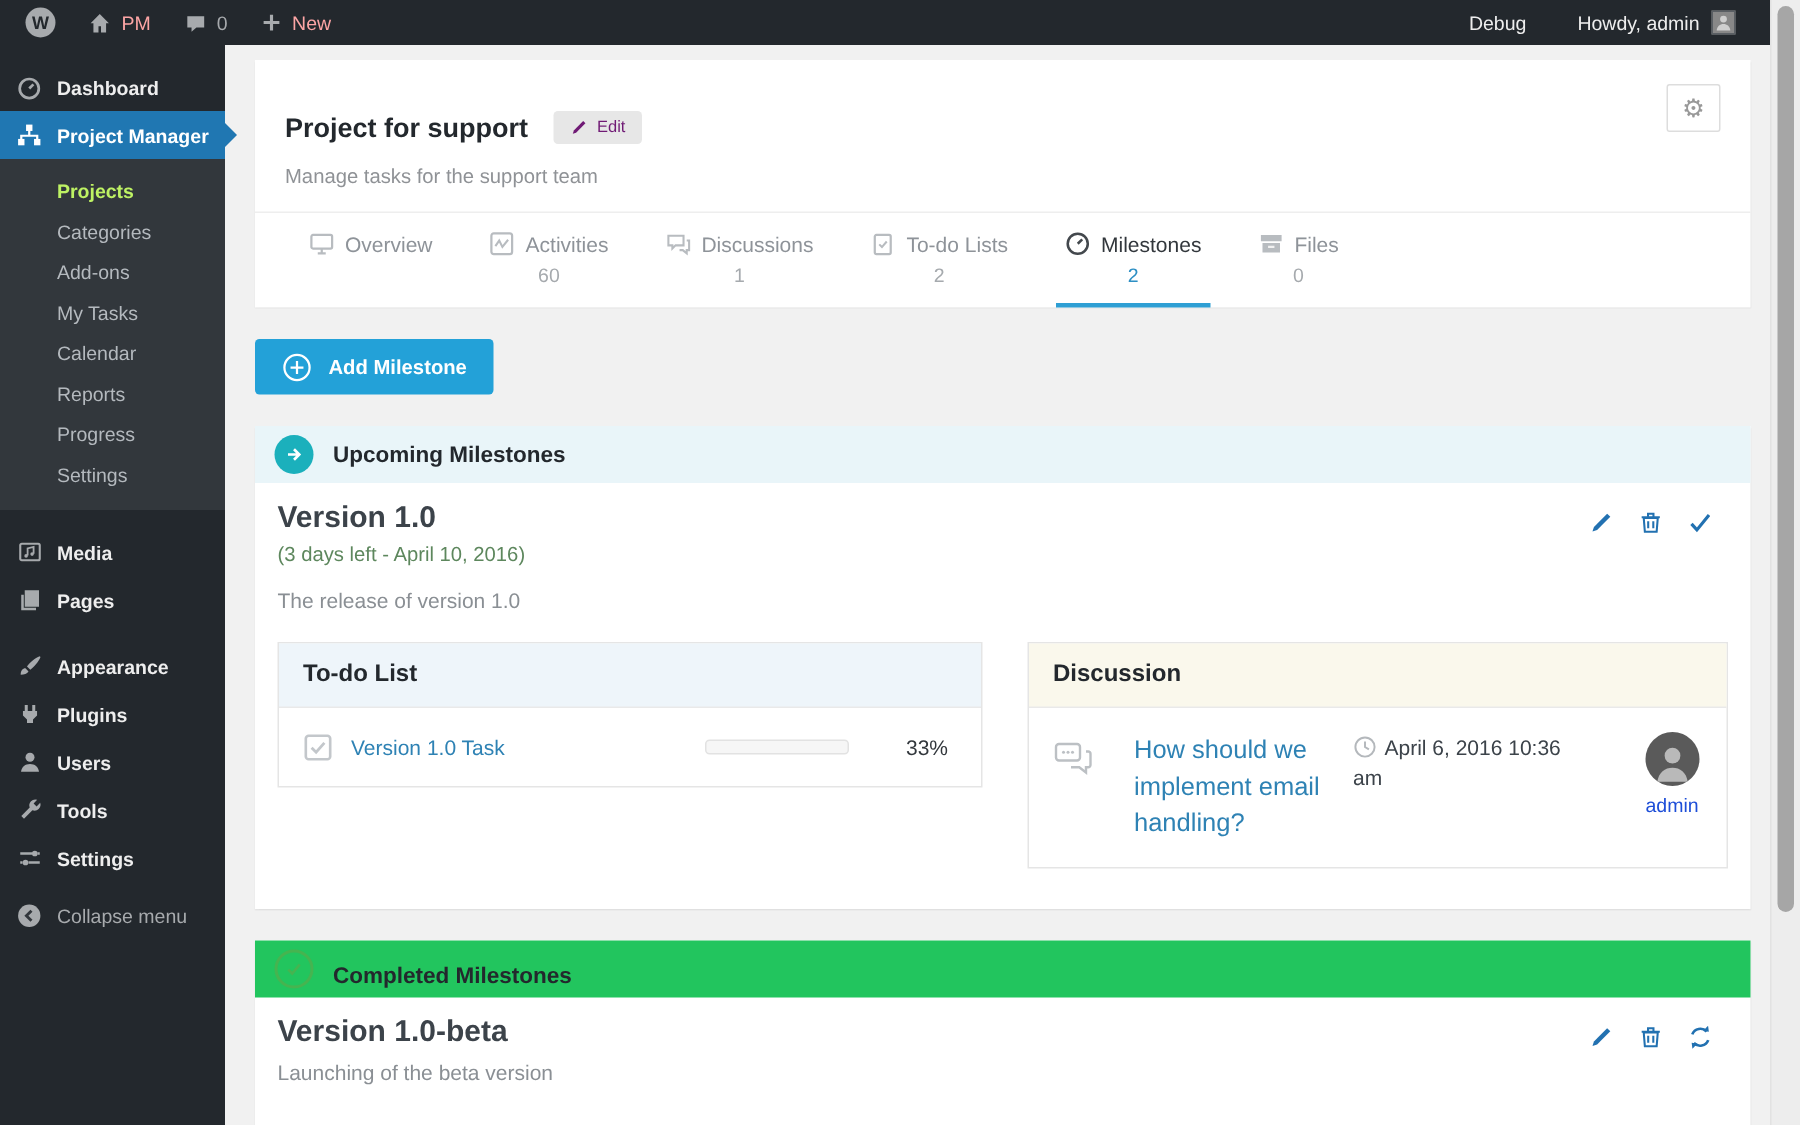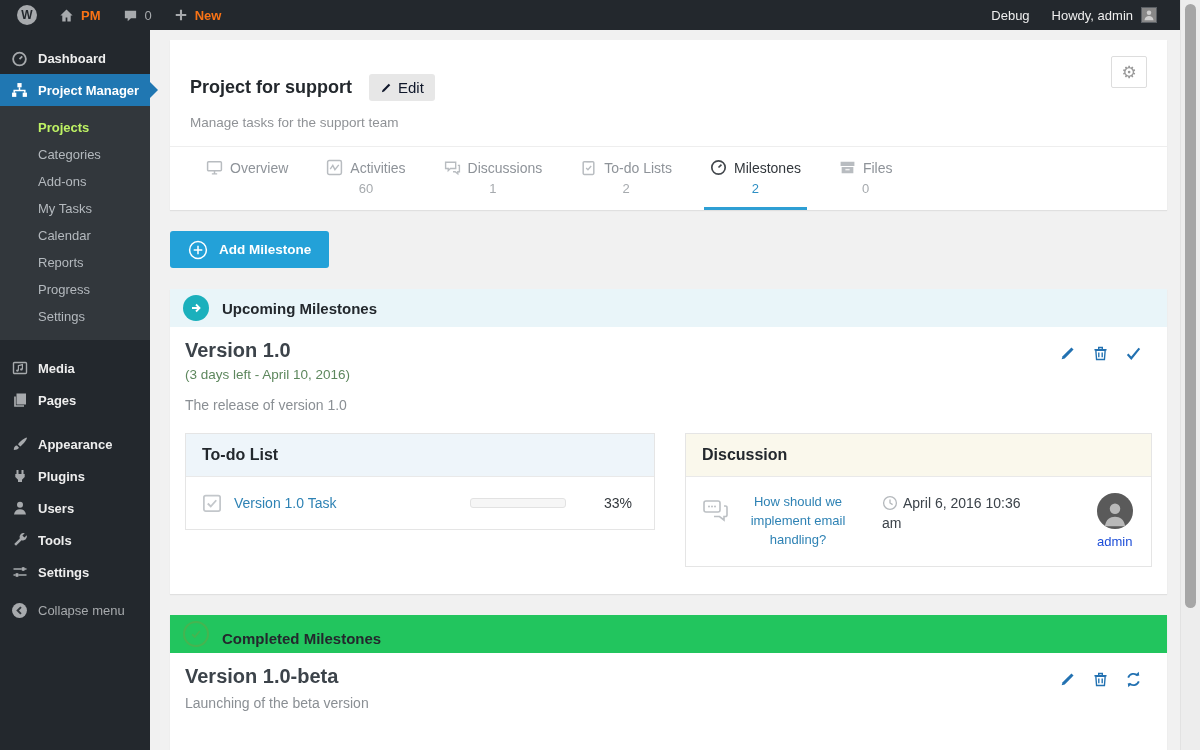--- a/index.html
+++ b/index.html
@@ -12,23 +12,23 @@
   svg { display:block; }
 
   
   .adminbar { position:absolute; left:0; top:0; width:1200px; height:30px;
     background:#23282d; display:flex; align-items:center; color:#eee; font-size:13px; z-index:6; }
   .ab-left { display:flex; align-items:center; height:30px; padding-left:6px; }
   .ab-item { display:flex; align-items:center; gap:7px; padding:0 11px; height:30px; cursor:pointer; }
   .wp-logo { width:20px; height:20px; border-radius:50%; background:#a7aaad; color:#23282d;
     font-weight:bold; font-size:12px; display:flex; align-items:center; justify-content:center; }
   .ab-icon { color:#a7aaad; display:flex; }
-  .ab-label { color:#f97316; font-weight:700;text-align:right; }
+  .ab-label { color:#fca5a5; font-weight:400;text-align:right; }
   .ab-count { color:#a7aaad; }
-  .ab-right { margin-left:auto; display:flex; align-items:flex-start; padding-right:32px; }
+  .ab-right { margin-left:auto; display:flex; align-items:flex-start; padding-right:32px;gap:12px; }
   .ab-right .ab-item { gap:8px; }
   .ab-avatar { width:16px; height:16px; background:#888; border:1px solid #5a5f64;
     display:flex; align-items:flex-end; justify-content:center; overflow:hidden; }
 
   
   .sidebar { position:absolute; left:0; top:30px; width:150px; height:720px;
     background:#23282d; color:#eee; font-size:13px; z-index:5; padding-top:12px; }
   .side-item { display:flex; align-items:center; gap:9px; height:32px; padding-left:10px;
     color:#eee; font-weight:600; cursor:pointer; }
   .side-item .s-icon { width:19px; color:#a7aaad; display:flex; justify-content:center; }
@@ -45,21 +45,21 @@
 
   
   .content { position:absolute; left:150px; top:30px; width:1030px; height:720px;
     padding:10px 13px 0 20px; }
   .panel { background:#fff; box-shadow:0 1px 1px rgba(0,0,0,0.07); }
 
   .proj-head { padding:34px 20px 16px; position:relative; }
   .proj-title-row { display:flex; align-items:center; }
   .proj-title { font-size:18px; font-weight:700; color:#23282d; margin:0; }
   .edit-btn { margin-left:17px; background:#e7e7e7; border-radius:3px; padding:5px 11px;
-    font-size:15px; color:#0f172a; display:inline-flex; align-items:center; gap:6px; cursor:pointer; }
+    font-size:11px; color:#701a75; display:inline-flex; align-items:center; gap:6px; cursor:pointer; }
   .gear-btn { position:absolute; right:20px; top:16px; width:36px; height:32px; border:1px solid #ddd;
     background:#fff; display:flex; align-items:center; justify-content:center; color:#999;
     font-size:17px; cursor:pointer; border-radius:2px; }
   .proj-sub { margin-top:14px; color:#8f9296; font-size:13.5px; }
 
   .tabs { border-top:1px solid #eee; display:flex; padding:12px 0 0 30px; }
   .tab { display:flex; flex-direction:column; align-items:center; padding:0 6px 11px;
     margin-right:26px; border-bottom:3px solid transparent; cursor:pointer; }
   .tab-top { display:flex; align-items:center; gap:7px; font-size:14px; color:#8e9399; }
   .t-icon { color:#b8bcc0; display:flex; }
@@ -104,21 +104,21 @@
   .cbx { color:#c3c7cb; display:flex; }
   .link { color:#2e82b4; text-decoration:none; font-size:14px; cursor:pointer; }
   .todo-row .link { margin-left:12px; }
   .progress { margin-left:auto; width:96px; height:10px; background:#f6f6f6;
     border:1px solid #e2e2e2; border-radius:3px; overflow:hidden; }
   .progress-fill { height:100%; background:#6fbf44; border-radius:2px; }
   .todo-pct { margin-left:38px; margin-right:6px; font-size:14px; color:#32373c; }
 
   .disc-row { display:flex; align-items:flex-start; padding:16px; }
   .disc-icon { color:#bcc0c4; margin-top:5px; }
-  .disc-topic { width:124px; margin-left:8px; font-size:13px; line-height:1.45;text-align:center; }
+  .disc-topic { width:124px; margin-left:28px; font-size:17px; line-height:1.45; }
   .disc-meta { width:160px; margin-left:22px; font-size:14px; color:#3c434a; line-height:1.45; }
   .clock { display:inline-block; vertical-align:-3px; color:#b4b8bc; margin-right:5px; }
   .disc-author { margin-left:auto; display:flex; flex-direction:column; align-items:flex-start;
     gap:5px; font-size:13px; color:#1d4ed8; padding-right:2px; }
   .avatar-lg { width:36px; height:36px; border-radius:50%; background:#5a5a5a; overflow:hidden;
     display:flex; align-items:flex-end; justify-content:center; }
 
   .cutoff { margin:41px -15px 0; height:45px; background:#ecf6e6; }
 
   

